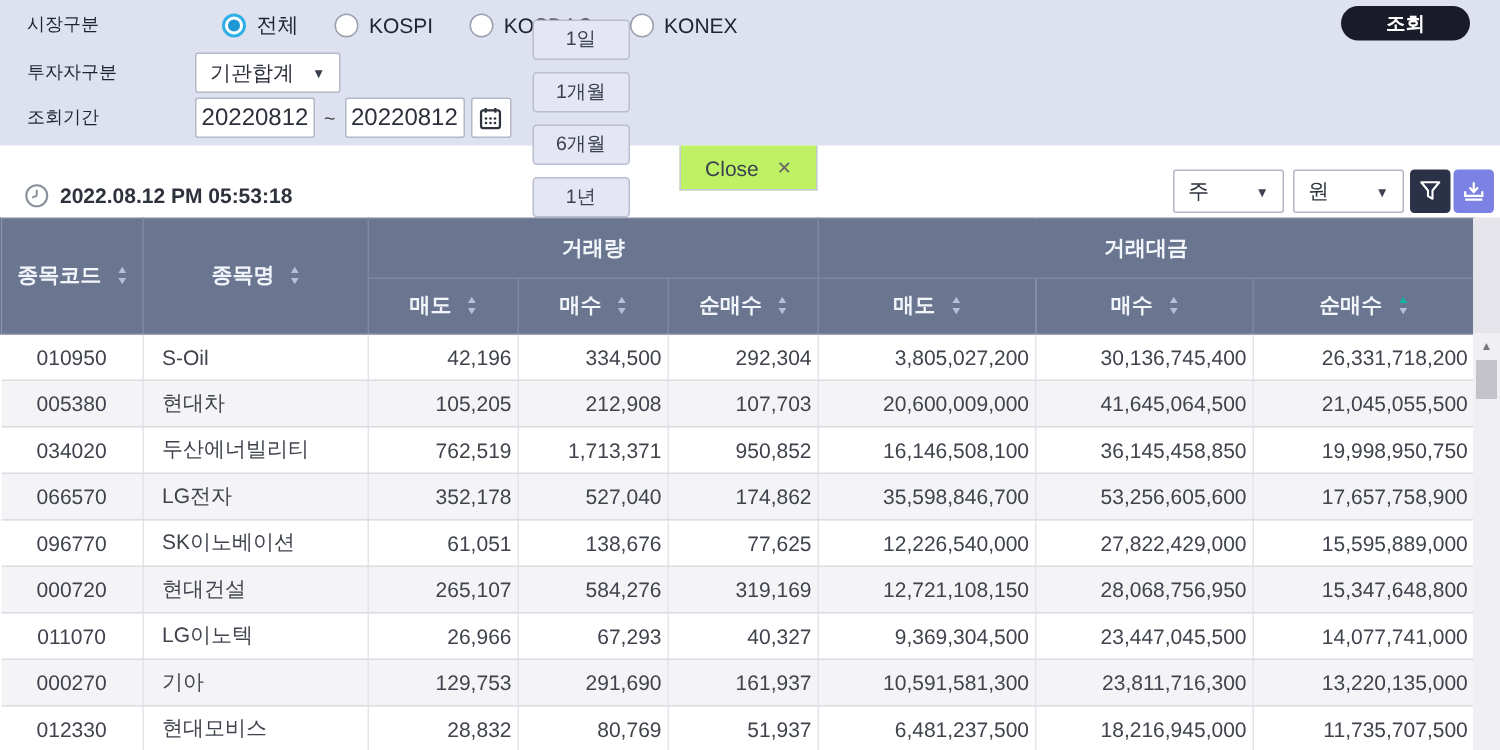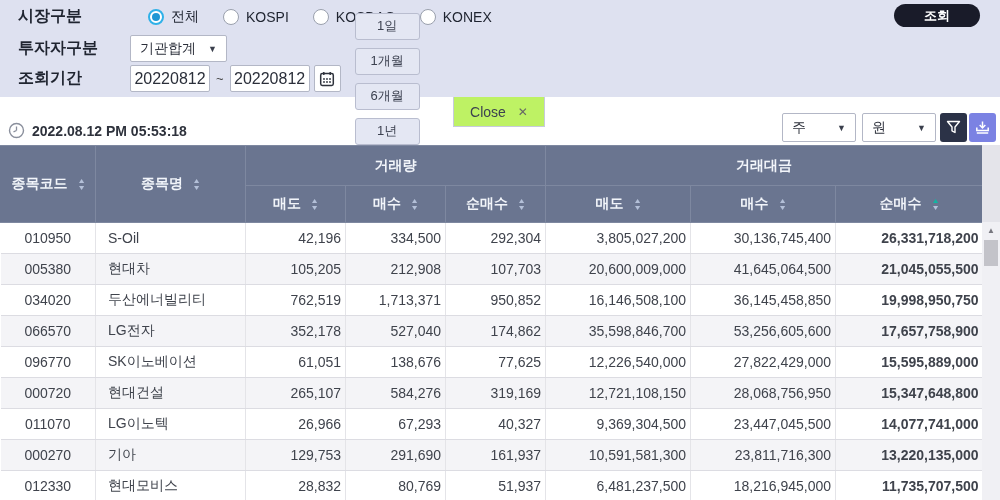--- a/index.html
+++ b/index.html
@@ -3,21 +3,21 @@
 <meta charset="utf-8">
 <style>
   * { box-sizing: border-box; margin: 0; padding: 0; }
   html,body { width:1000px; height:500px; overflow:hidden; }
   body { font-family:"Liberation Sans", sans-serif; background:#fff; position:relative; }
   .stage { position:absolute; inset:0; width:1000px; height:500px; overflow:hidden; }
 
   
   .panel { position:absolute; left:0; top:0; width:1000px; height:97px; background:#dee1f0; }
   .frow { position:absolute; left:18px; display:flex; align-items:center; }
-  .flabel { width:112px; font-size:16px; font-weight:bold; color:#1f2430; flex:0 0 112px; }
+  .flabel { width:112px; font-size:12px; font-weight:normal; color:#1f2430; flex:0 0 112px; }
   .row1 { top:5px; height:23px; }
   .row2 { top:35px; height:27px; }
   .row3 { top:65px; height:27px; }
 
   .radio-group { display:flex; align-items:center; gap:24px;padding-left:18px; }
   .radio-opt { display:inline-flex; align-items:center; gap:7px; cursor:pointer; }
   .radio { width:16px; height:16px; border-radius:50%; background:#fff; border:1px solid #9aa0ad; display:inline-block; position:relative; }
   .radio.on { border:2px solid #2fb1e8; }
   .radio.on::after { content:''; position:absolute; inset:2px; border-radius:50%; background:#1e97d4; }
   .radio-txt { font-size:14px; color:#1f2430; }
@@ -31,21 +31,21 @@
   .date-input { width:80px; height:27px; border:1px solid #b3b7c6; background:#fff; font-size:16px; color:#2b2f3a; text-align:center; font-family:inherit; border-radius:2px; }
   .tilde { font-size:13px; color:#444; margin:0 6px; }
   .cal-btn { width:27px; height:27px; margin-left:4px; background:#fff; border:1px solid #b3b7c6; display:flex; align-items:center; justify-content:center; cursor:pointer; border-radius:2px; }
   .range-group { display:flex; gap:8px; margin-left:14px;flex-direction:column; }
   .range-btn { height:27px; padding:0 15px; background:#e4e7f3; border:1px solid #b9bdcf; border-radius:3px; font-size:13px; color:#3c4150; cursor:pointer; font-family:inherit; }
 
   
   .tab { position:absolute; left:453px; top:97px; width:92px; height:30px; background:#bef264; border:1px solid #c7cbdc; border-top:none; display:flex; align-items:center; justify-content:center; gap:12px; font-size:14px; color:#3c4150; cursor:pointer; }
   .tab-x { font-size:12px; color:#666; cursor:pointer; }
 
-  .ts { position:absolute; left:8px; top:122px; display:flex; align-items:center; gap:7px; font-size:14px; font-weight:bold; color:#2e323c; }
+  .ts { position:absolute; left:16px; top:122px; display:flex; align-items:flex-start; gap:7px; font-size:14px; font-weight:bold; color:#2e323c; }
 
   .mini-select { position:absolute; top:113px; width:74px; height:29px; }
   .sel-week { left:782px; }
   .sel-won  { left:862px; }
   .icon-btn { position:absolute; top:113px; width:27px; height:29px; border:none; border-radius:3px; display:flex; align-items:center; justify-content:center; cursor:pointer; }
   .filter-btn { left:940px; background:#2b3247; }
   .dl-btn { left:969px; background:#7b82e3; }
 
   
   .tbl-wrap { position:absolute; left:0; top:145px; width:982px; }
@@ -54,21 +54,21 @@
   thead tr.gr th { height:40px; }
   thead tr.sr th { height:37px; }
   thead th:first-child { border-left-color:#6a7590; }
   thead th:last-child { border-right-color:#6a7590; }
   .th-wrap { display:flex; align-items:center; justify-content:center; gap:10px; }
   .sort { display:inline-flex; flex-direction:column; gap:1px; cursor:pointer; }
   .s-up,.s-dn { font-size:7px; line-height:6px; color:#b4c0d8; transform:scaleX(1.25); }
   .s-up.active { color:#12b5a2; }
 
   tbody td { height:31px; font-size:14px; color:#3f434c; border-right:1px solid #e4e4e8; border-bottom:1px solid #dcdce2; background-clip:padding-box; }
-  tbody td:last-child { border-right:none;font-weight:bold; }
+  tbody td:last-child { border-right:none; }
   tbody tr:nth-child(even) { background:#f4f4f7; }
   tbody tr { cursor:default;margin-top:24px; }
   .c-code { text-align:center; }
   .c-name { text-align:left; padding-left:12px; }
   .c-num  { text-align:right; padding-right:4px; }
 
   
   .sb { position:absolute; right:0; top:145px; width:18px; height:355px; }
   .sb-head { height:77px; background:#e4e4ea; }
   .sb-track { position:relative; height:278px; background:#f0f0f4; }

